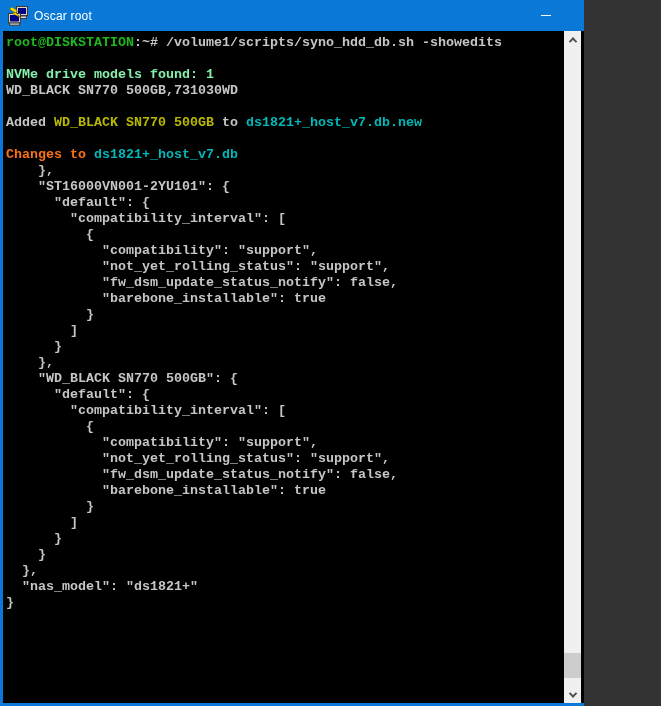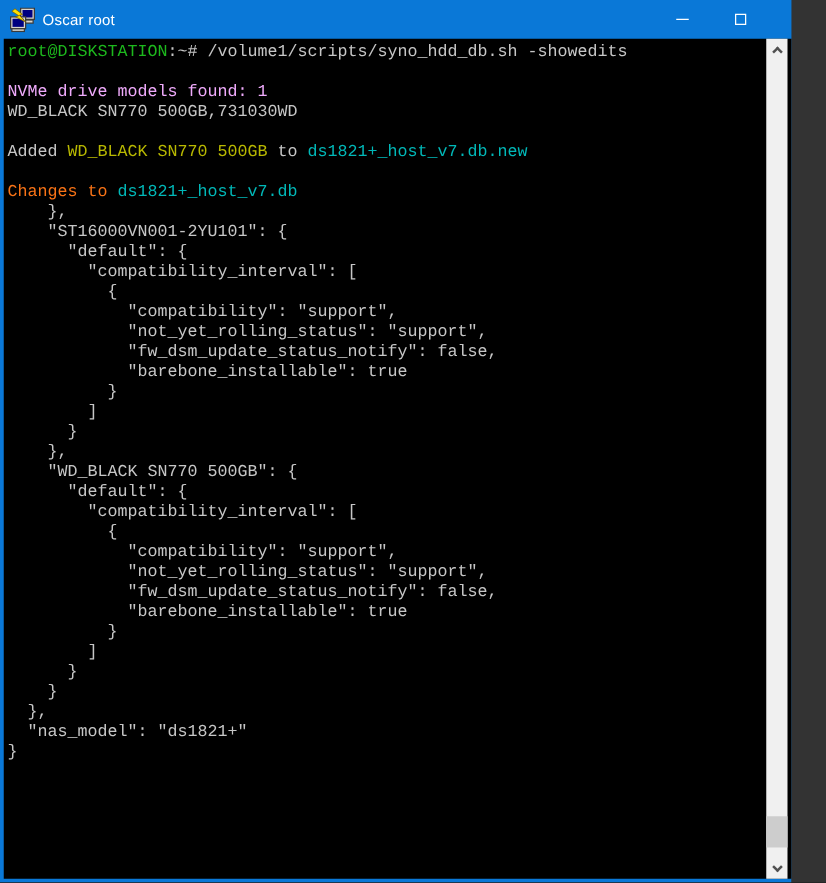--- a/index.html
+++ b/index.html
@@ -1,37 +1,38 @@
 <!DOCTYPE html>
 <html><head>
 <meta charset="utf-8">
 <style>
   html,body{margin:0;padding:0;background:#333;}
   .window{
-    position:relative;width:633px;height:706px;
+    position:relative;width:584px;height:706px;
     background:#0a78d7;box-sizing:border-box;overflow:hidden;
     font-family:"Liberation Sans",sans-serif;
   }
   .titlebar{
     position:absolute;top:0;left:0;width:661px;height:31px;
     background:#0a78d7;display:flex;align-items:center;
   }
   .app-icon{width:20px;height:20px;margin-left:8px;margin-right:6px;display:inline-block;}
   .title{color:#ffffff;font-size:12px;letter-spacing:0.2px;}
   .controls{position:absolute;right:0;top:0;height:31px;display:flex;}
   .cbtn{width:46px;height:31px;display:flex;align-items:center;justify-content:center;}
   .glyph-min{display:block;width:10px;height:1px;background:#ffffff;}
   .glyph-max{display:block;width:9px;height:9px;border:1px solid #ffffff;box-sizing:border-box;}
   .terminal{
     position:absolute;top:31px;left:3px;width:638px;height:672px;
     background:#000000;overflow:hidden;
     font-family:"Liberation Mono","DejaVu Sans Mono",monospace;
     font-size:13.33px;line-height:16px;
     padding:4px 0 0 3px;box-sizing:border-box;
     cursor:text;
+    font-weight:bold;
   }
   .tline{white-space:pre;height:16px;}
   .scrollbar{
     position:absolute;top:31px;right:3px;width:17px;height:672px;
     background:#f0f0f0;
   }
   .sb-btn{position:absolute;left:0;width:17px;height:17px;display:flex;align-items:center;justify-content:center;}
   .sb-btn.up{top:0;}
   .sb-btn.down{bottom:0;}
   .chev{display:block;width:6px;height:6px;border-left:2px solid #505050;border-top:2px solid #505050;box-sizing:border-box;}
@@ -72,21 +73,21 @@
           <line x1="0.5" y1="0.5" x2="10.5" y2="10.5" stroke="#ffffff" stroke-width="1.3"></line>
           <line x1="10.5" y1="0.5" x2="0.5" y2="10.5" stroke="#ffffff" stroke-width="1.3"></line>
         </svg>
       </div>
     </div>
   </div>
 
   <div class="terminal" id="terminal">
       <div class="tline"><span style="color: rgb(29, 184, 29);">root@DISKSTATION</span><span style="color: rgb(198, 198, 198);">:~# /volume1/scripts/syno_hdd_db.sh -showedits</span></div>
       <div class="tline"></div>
-      <div class="tline"><span style="color: #f0abfc;">NVMe drive models found: 1</span></div>
+      <div class="tline"><span style="color: #86efac;">NVMe drive models found: 1</span></div>
       <div class="tline"><span style="color: rgb(198, 198, 198);">WD_BLACK SN770 500GB,731030WD</span></div>
       <div class="tline"></div>
       <div class="tline"><span style="color: rgb(198, 198, 198);">Added </span><span style="color: rgb(184, 184, 0);">WD_BLACK SN770 500GB</span><span style="color: rgb(198, 198, 198);"> to </span><span style="color: rgb(0, 184, 184);">ds1821+_host_v7.db.new</span></div>
       <div class="tline"></div>
       <div class="tline"><span style="color: #f97316;">Changes to </span><span style="color: rgb(0, 184, 184);">ds1821+_host_v7.db</span></div>
       <div class="tline"><span style="color: rgb(198, 198, 198);">    },</span></div>
       <div class="tline"><span style="color: rgb(198, 198, 198);">    "ST16000VN001-2YU101": {</span></div>
       <div class="tline"><span style="color: rgb(198, 198, 198);">      "default": {</span></div>
       <div class="tline"><span style="color: rgb(198, 198, 198);">        "compatibility_interval": [</span></div>
       <div class="tline"><span style="color: rgb(198, 198, 198);">          {</span></div>

